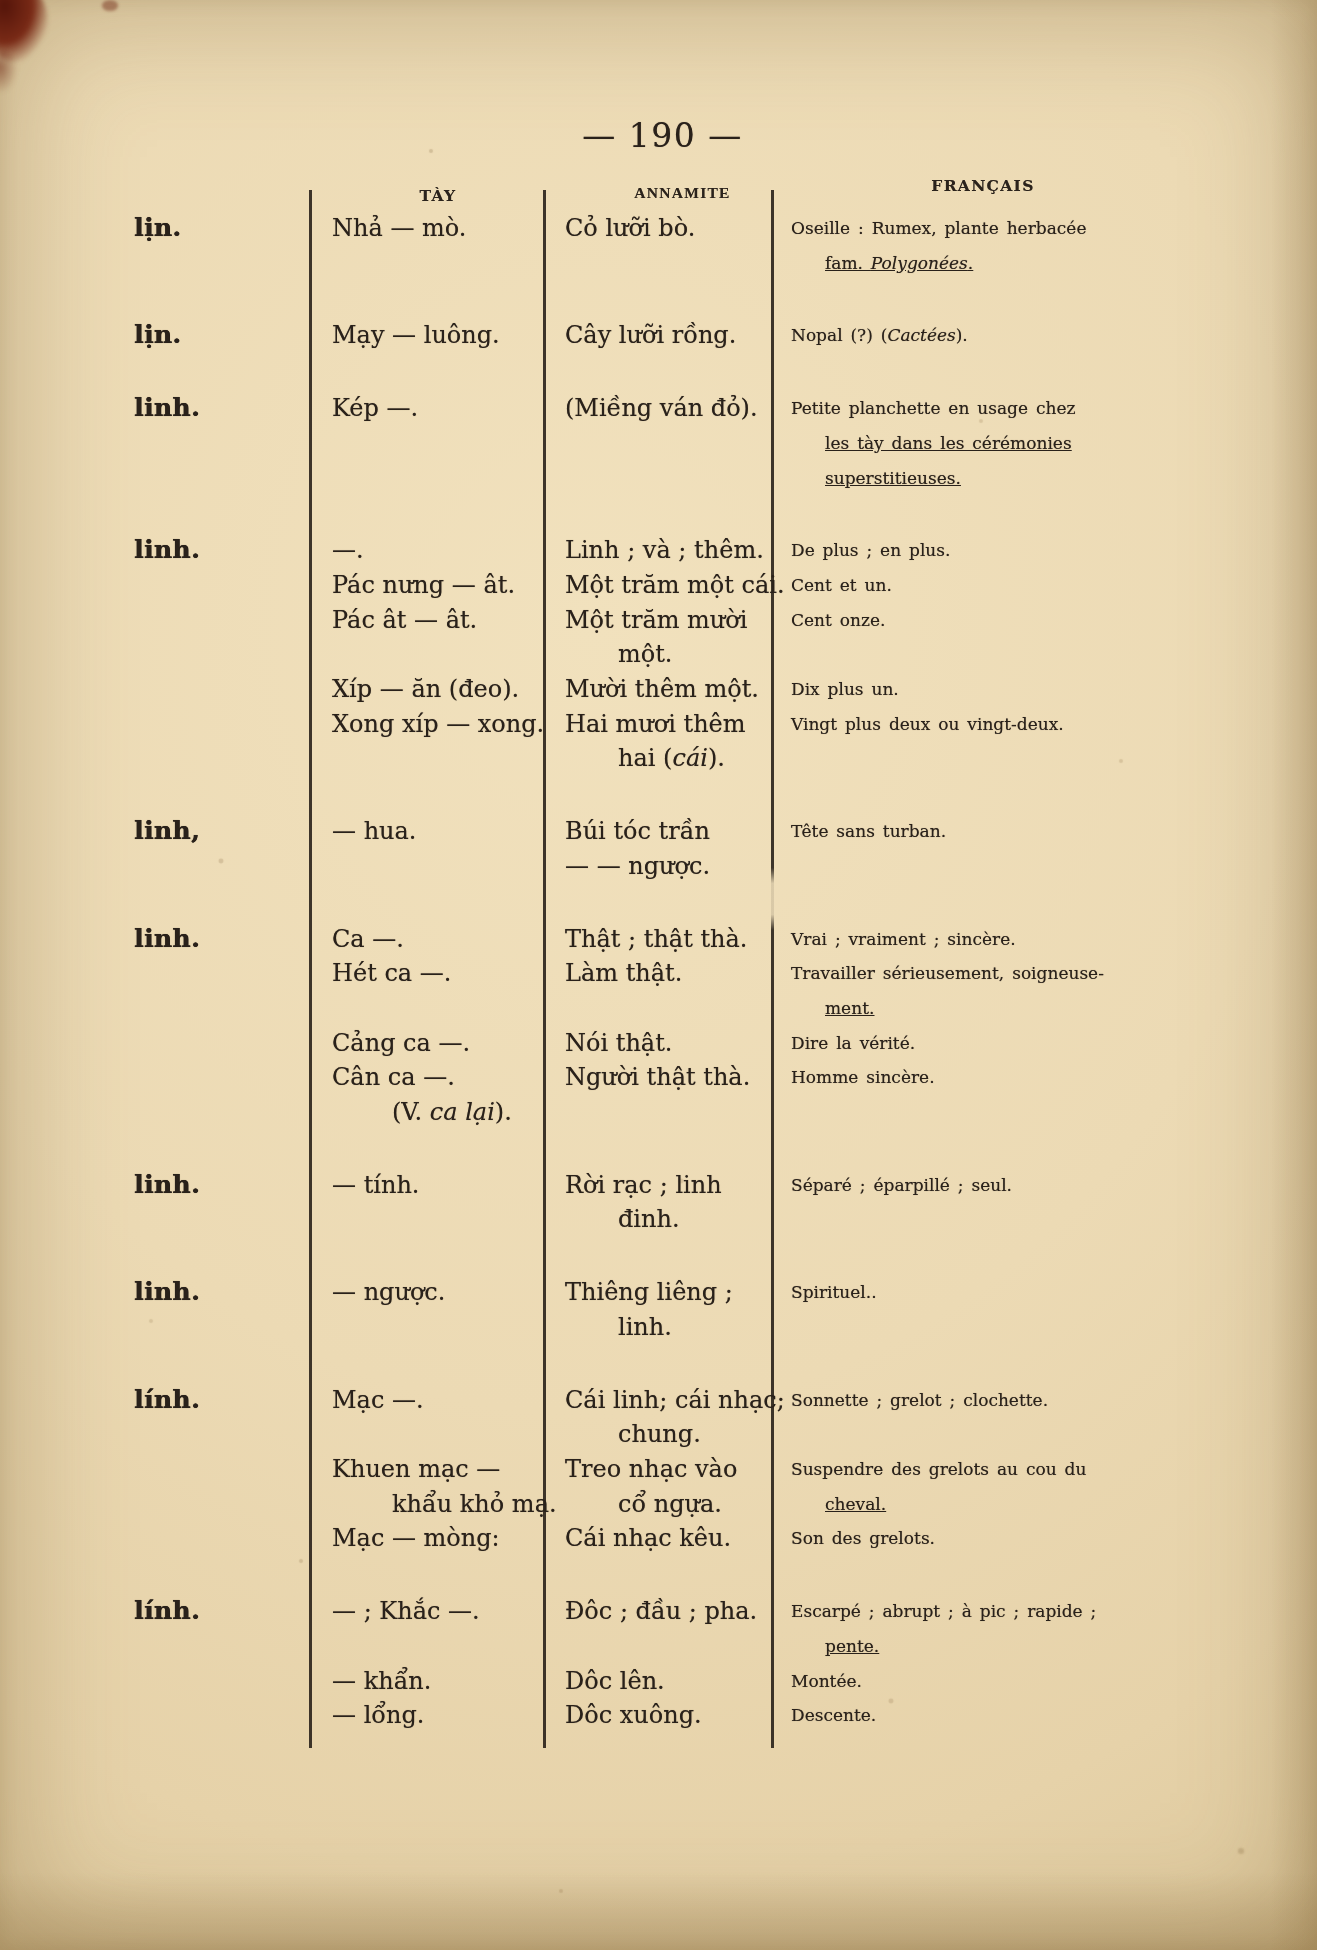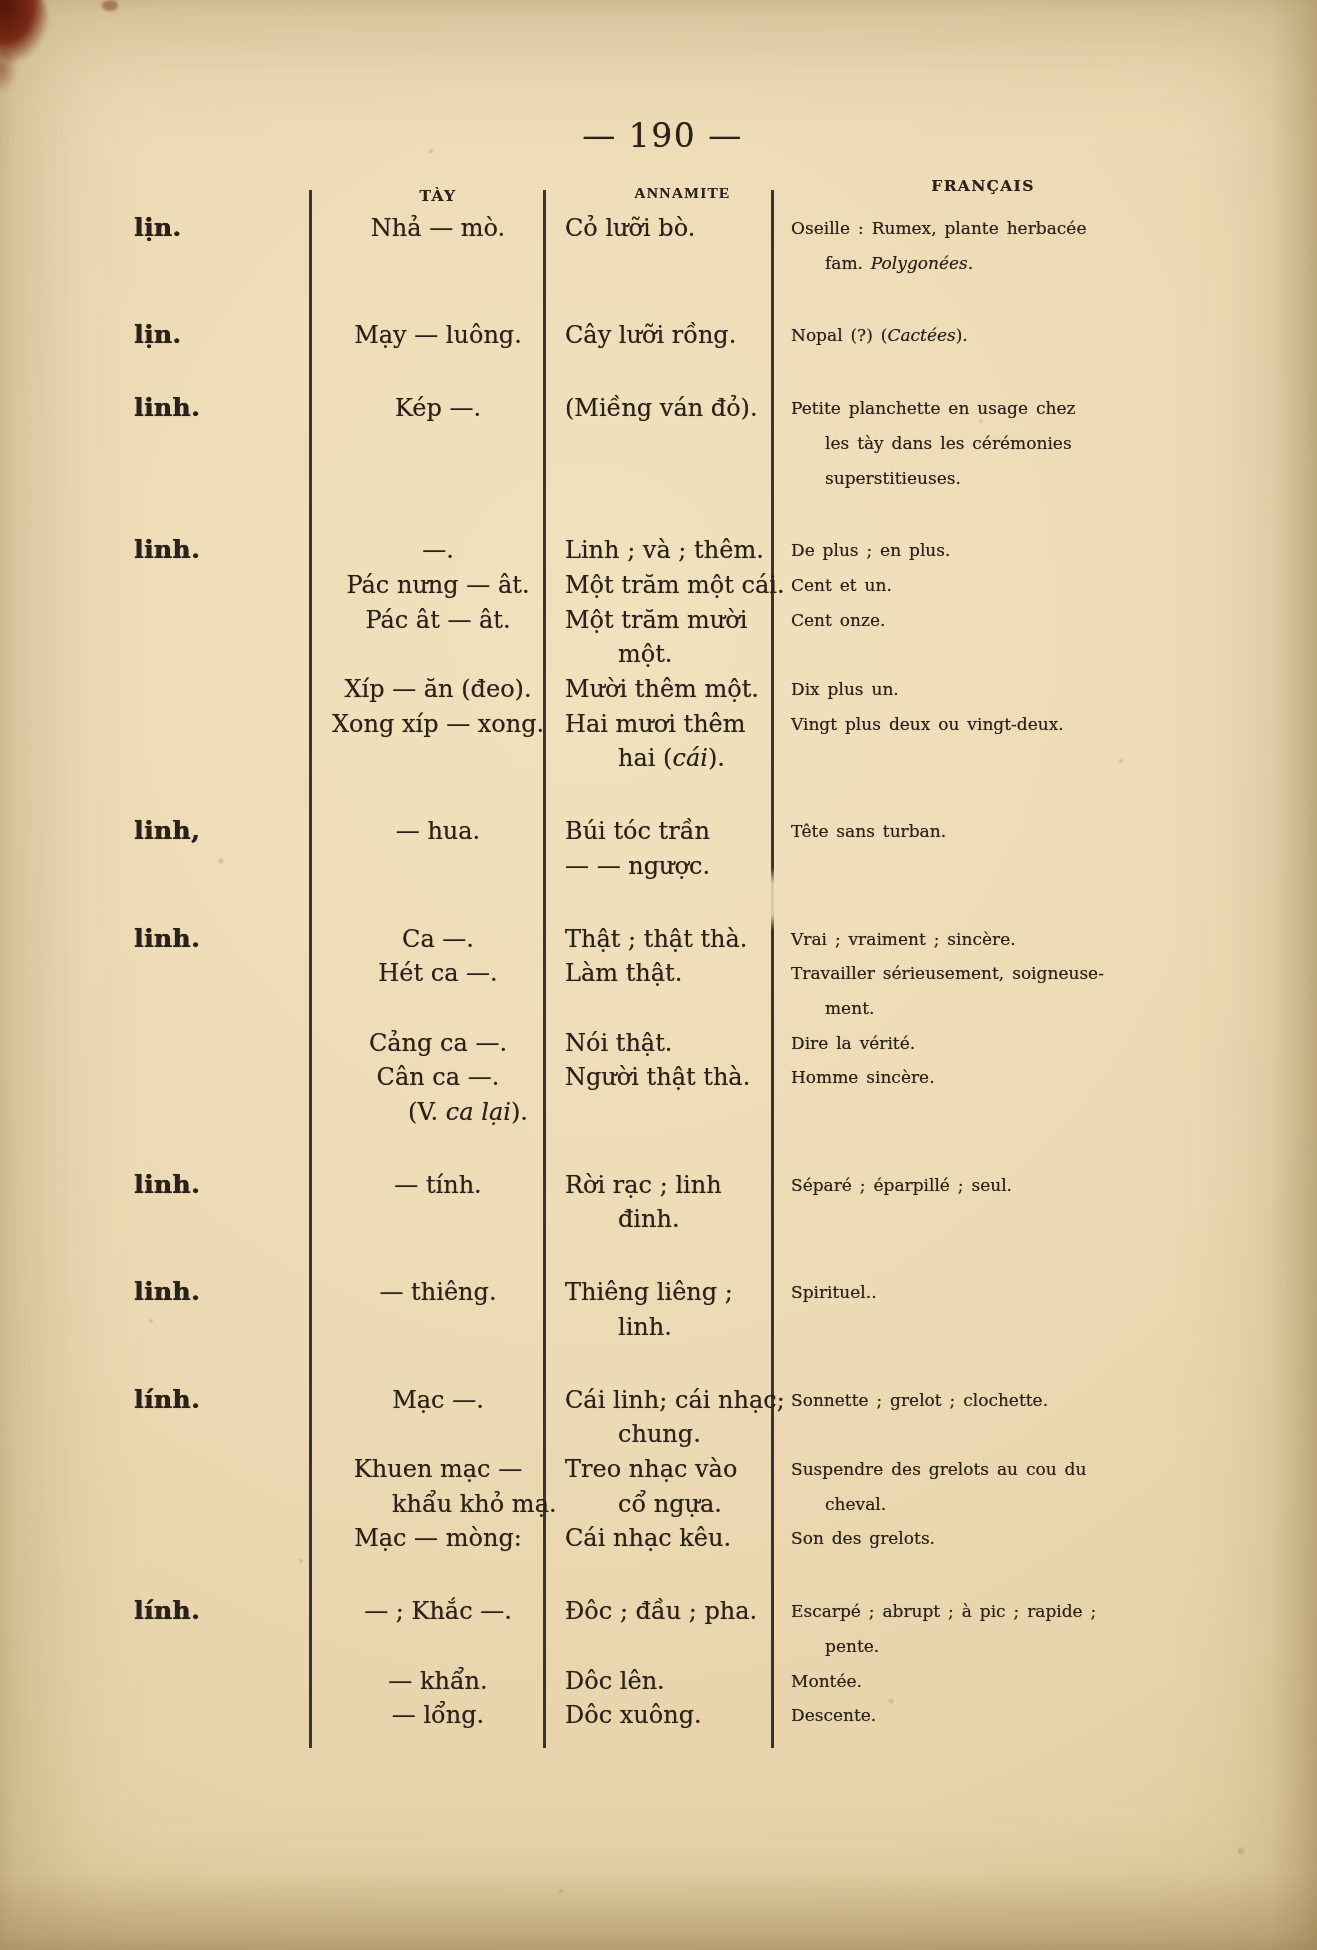--- a/index.html
+++ b/index.html
@@ -63,26 +63,26 @@
     background:linear-gradient(#241d16 0%, #241d16 43.5%, rgba(36,29,22,.12) 44.5%, rgba(36,29,22,.12) 46.5%, #241d16 47.5%, #241d16 100%); }
 
   .tbl { position:absolute; left:120px; top:211px; width:1135px; }
   .entry { margin-top:38px; }
   .entry:first-child { margin-top:0; }
   .line { display:flex; }
   .cell { flex:none; line-height:34.7px; white-space:nowrap;
     font-size:24px; text-shadow:0 0 .7px rgba(45,35,25,.55); }
   .c0 { width:190px; padding-left:14px; font-weight:bold; font-size:25px; letter-spacing:.4px;
     text-shadow:.5px 0 0 currentColor, 0 0 .8px rgba(40,30,20,.6); }
-  .c1 { width:234px; padding-left:22px;text-align:center; }
+  .c1 { width:234px; padding-left:22px; }
   .c2 { width:228px; padding-left:21px; }
   .c3 { width:466px; padding-left:19px; font-size:17px; word-spacing:2.5px; }
   .c1.ind { padding-left:82px; }
   .c2.ind { padding-left:74px; }
-  .c3.ind { padding-left:53px; }
+  .c3.ind { padding-left:53px;text-decoration:underline; }
   .cell i { font-style:italic; }
 </style>
 </head>
 <body>
 
 <div class="page">
   <div class="vignette"></div>
   <div class="edge-bottom"></div>
   <div class="edge-right"></div>
   <div class="stain-a"></div>
@@ -249,21 +249,21 @@
         <div class="line">
           <span class="cell c0"></span>
           <span class="cell c1"></span>
           <span class="cell c2 ind">đinh.</span>
           <span class="cell c3"></span>
         </div>
       </div>
       <div class="entry">
         <div class="line">
           <span class="cell c0">linh.</span>
-          <span class="cell c1">— thiêng.</span>
+          <span class="cell c1">— ngược.</span>
           <span class="cell c2">Thiêng liêng ;</span>
           <span class="cell c3">Spirituel..</span>
         </div>
         <div class="line">
           <span class="cell c0"></span>
           <span class="cell c1"></span>
           <span class="cell c2 ind">linh.</span>
           <span class="cell c3"></span>
         </div>
       </div>

